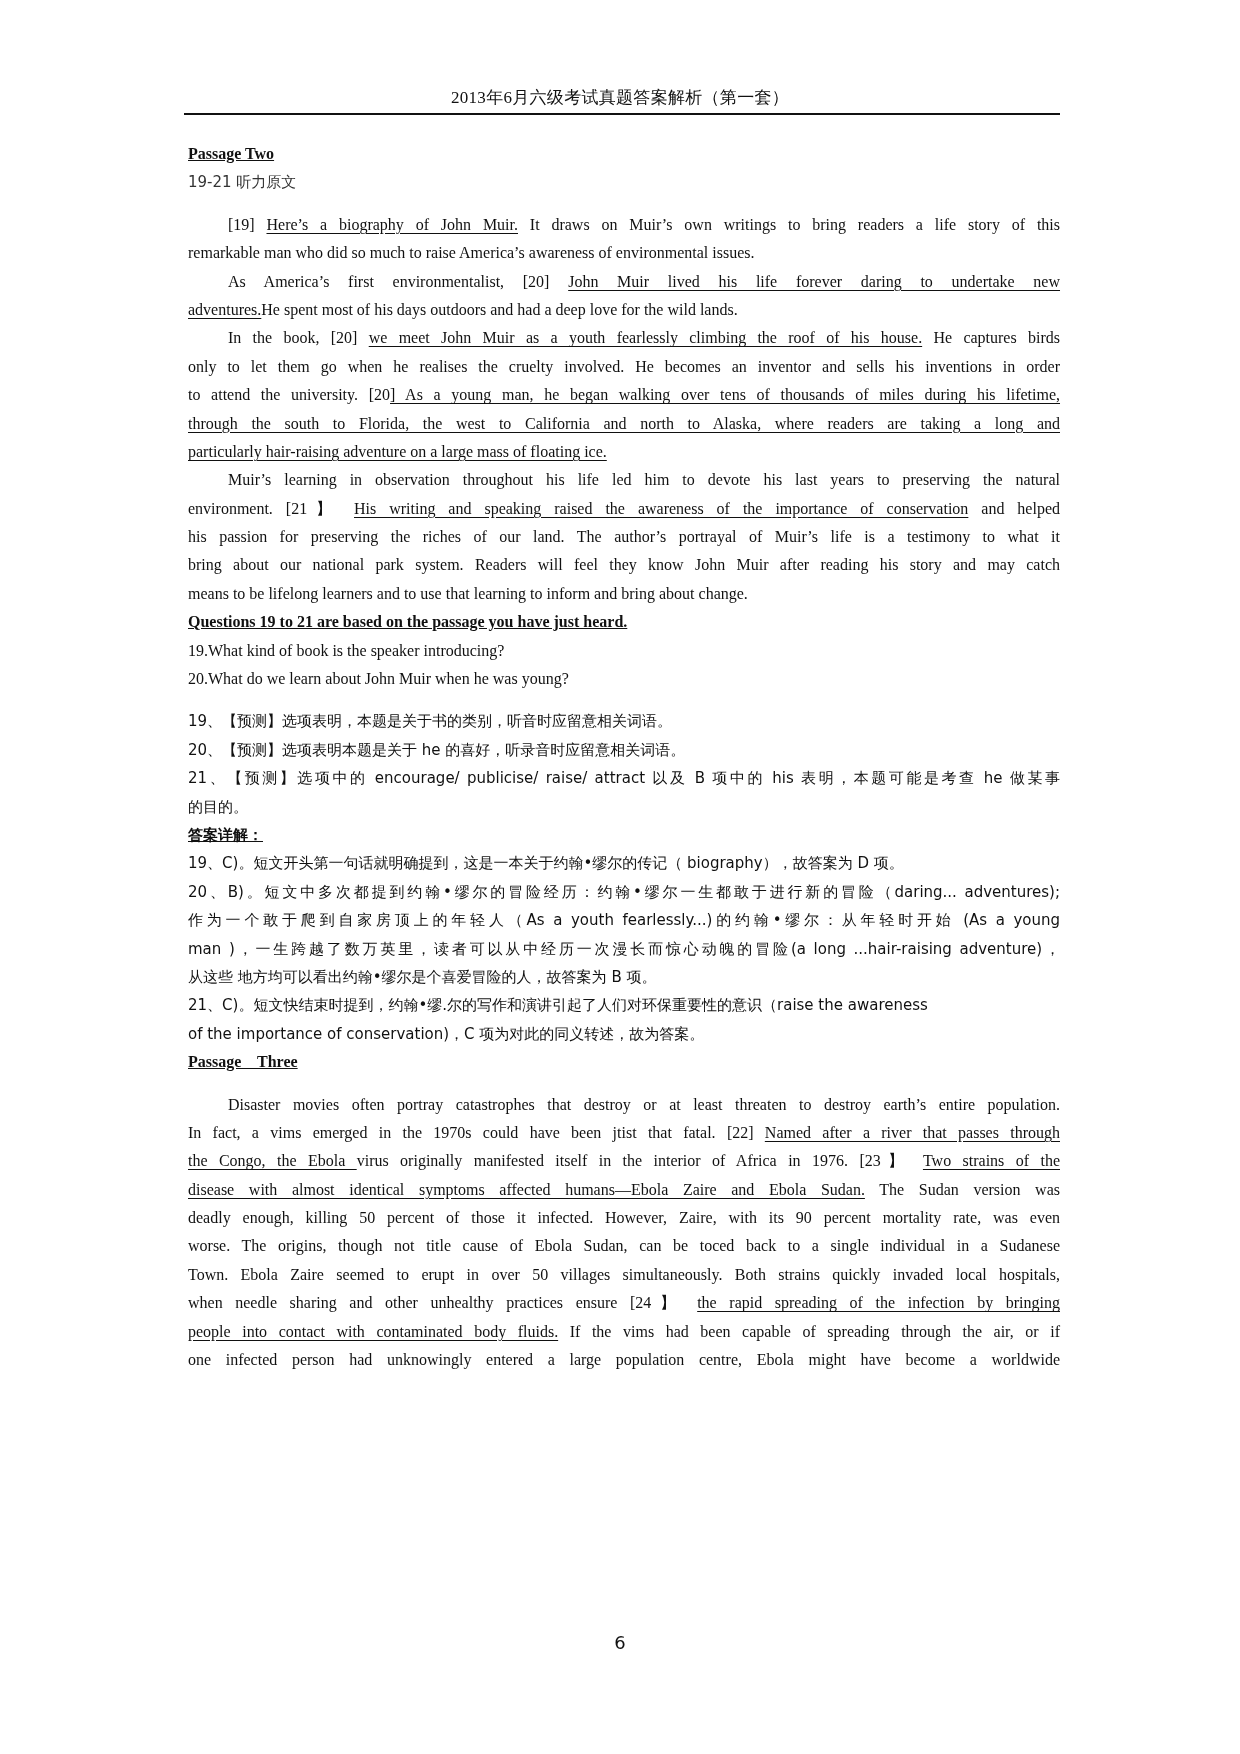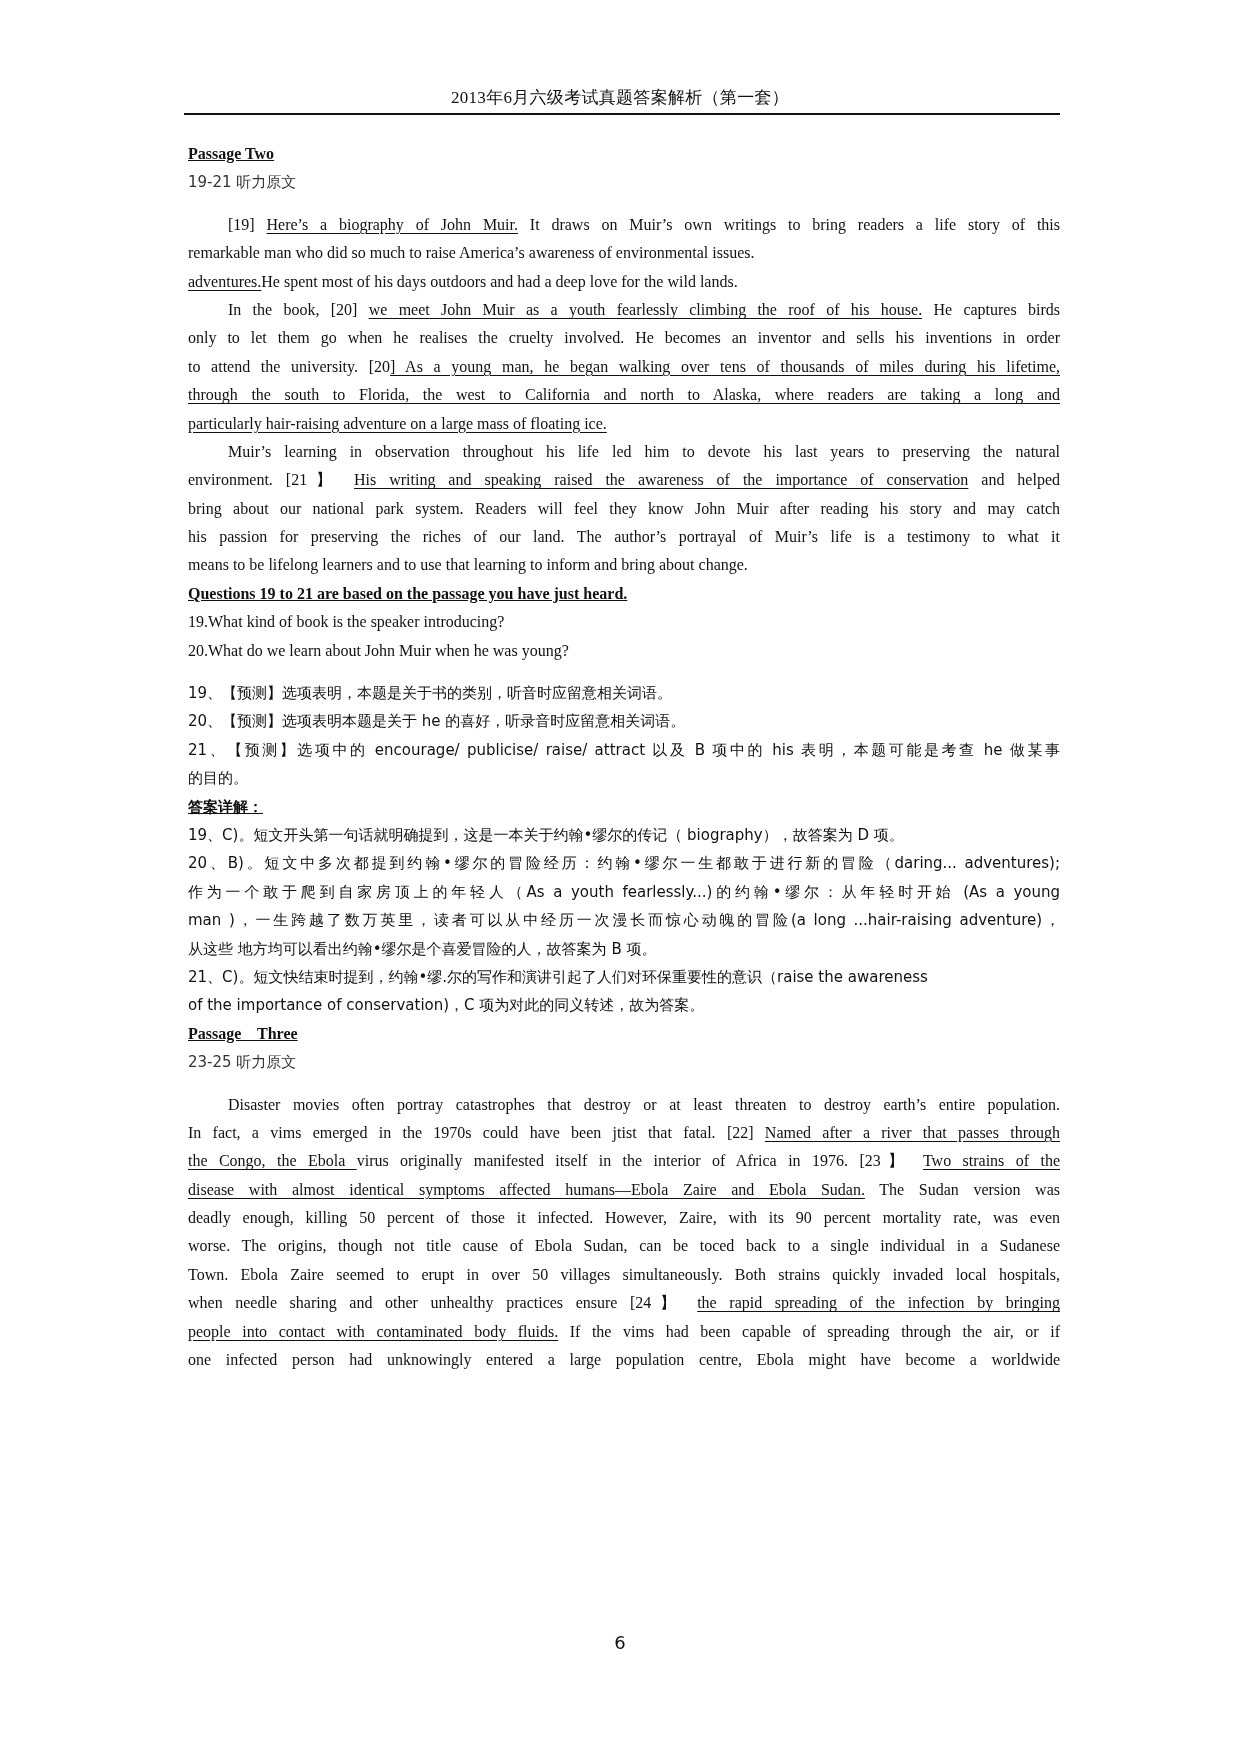--- a/index.html
+++ b/index.html
@@ -26,30 +26,31 @@
   <div class="header-rule"></div>
 
   <div class="content">
     <div class="line bold">Passage Two</div>
     <div class="line cn cn-light">19-21 听力原文</div>
     <div class="gap"></div>
 
     <div id="p2-paragraphs">
         <div class="line  indent just">[19] <u>Here’s a biography of John Muir.</u> It draws on Muir’s own writings to bring readers a life story of this</div>
         <div class="line ">remarkable man who did so much to raise America’s awareness of environmental issues.</div>
+        <div class="line  indent just">As America’s first environmentalist, [20] <u>John Muir lived his life forever daring to undertake new</u></div>
         <div class="line "><u>adventures.</u>He spent most of his days outdoors and had a deep love for the wild lands.</div>
         <div class="line  indent just">In the book, [20] <u>we meet John Muir as a youth fearlessly climbing the roof of his house.</u> He captures birds</div>
         <div class="line  just">only to let them go when he realises the cruelty involved. He becomes an inventor and sells his inventions in order</div>
         <div class="line  just">to attend the university. [20<u>] As a young man, he began walking over tens of thousands of miles during his lifetime,</u></div>
         <div class="line  just"><u>through the south to Florida, the west to California and north to Alaska, where readers are taking a long and</u></div>
         <div class="line "><u>particularly hair-raising adventure on a large mass of floating ice.</u></div>
         <div class="line  indent just">Muir’s learning in observation throughout his life led him to devote his last years to preserving the natural</div>
         <div class="line  just">environment. [21】 <u> His writing and speaking raised the awareness of the importance of conservation</u> and helped</div>
+        <div class="line  just">his passion for preserving the riches of our land. The author’s portrayal of Muir’s life is a testimony to what it</div>
         <div class="line  just">bring about our national park system. Readers will feel they know John Muir after reading his story and may catch</div>
-        <div class="line  just">his passion for preserving the riches of our land. The author’s portrayal of Muir’s life is a testimony to what it</div>
         <div class="line ">means to be lifelong learners and to use that learning to inform and bring about change.</div>
       </div>
 
     <div class="line bold">Questions 19 to 21 are based on the passage you have just heard.</div>
     <div class="line">19.What kind of book is the speaker introducing?</div>
     <div class="line">20.What do we learn about John Muir when he was young?</div>
     <div class="gap"></div>
 
     <div class="line cn">19、【预测】选项表明，本题是关于书的类别，听音时应留意相关词语。</div>
     <div class="line cn">20、【预测】选项表明本题是关于 he 的喜好，听录音时应留意相关词语。</div>
@@ -58,21 +59,20 @@
     <div class="line cn bold">答案详解：</div>
     <div class="line cn">19、C)。短文开头第一句话就明确提到，这是一本关于约翰•缪尔的传记（ biography），故答案为 D 项。</div>
     <div class="line cn just">20、B)。短文中多次都提到约翰•缪尔的冒险经历：约翰•缪尔一生都敢于进行新的冒险（daring... adventures);</div>
     <div class="line cn just">作为一个敢于爬到自家房顶上的年轻人（As a youth fearlessly...)的约翰•缪尔：从年轻时开始 (As a young</div>
     <div class="line cn just">man )，一生跨越了数万英里，读者可以从中经历一次漫长而惊心动魄的冒险(a long ...hair-raising adventure)，</div>
     <div class="line cn">从这些  地方均可以看出约翰•缪尔是个喜爱冒险的人，故答案为 B 项。</div>
     <div class="line cn">21、C)。短文快结束时提到，约翰•缪.尔的写作和演讲引起了人们对环保重要性的意识（raise the awareness</div>
     <div class="line cn">of the importance of conservation)，C 项为对此的同义转述，故为答案。</div>
 
     <div class="line bold" style="white-space:pre">Passage    Three</div>
-    <div class="line cn cn-light">23-25 听力原文</div>
     <div class="gap"></div>
 
     <div id="p3-lines">
         <div class="line  just indent">Disaster movies often portray catastrophes that destroy or at least threaten to destroy earth’s entire population.</div>
         <div class="line  just">In fact, a vims emerged in the 1970s could have been jtist that fatal. [22] <u>Named after a river that passes through</u></div>
         <div class="line  just"><u>the Congo, the Ebola </u>virus originally manifested itself in the interior of Africa in 1976. [23】  <u>Two strains of the</u></div>
         <div class="line  just"><u>disease with almost identical symptoms affected humans—Ebola Zaire and Ebola Sudan.</u> The Sudan version was</div>
         <div class="line  just">deadly enough, killing 50 percent of those it infected. However, Zaire, with its 90 percent mortality rate, was even</div>
         <div class="line  just">worse. The origins, though not title cause of Ebola Sudan, can be toced back to a single individual in a Sudanese</div>
         <div class="line  just">Town. Ebola Zaire seemed to erupt in over 50 villages simultaneously. Both strains quickly invaded local hospitals,</div>

